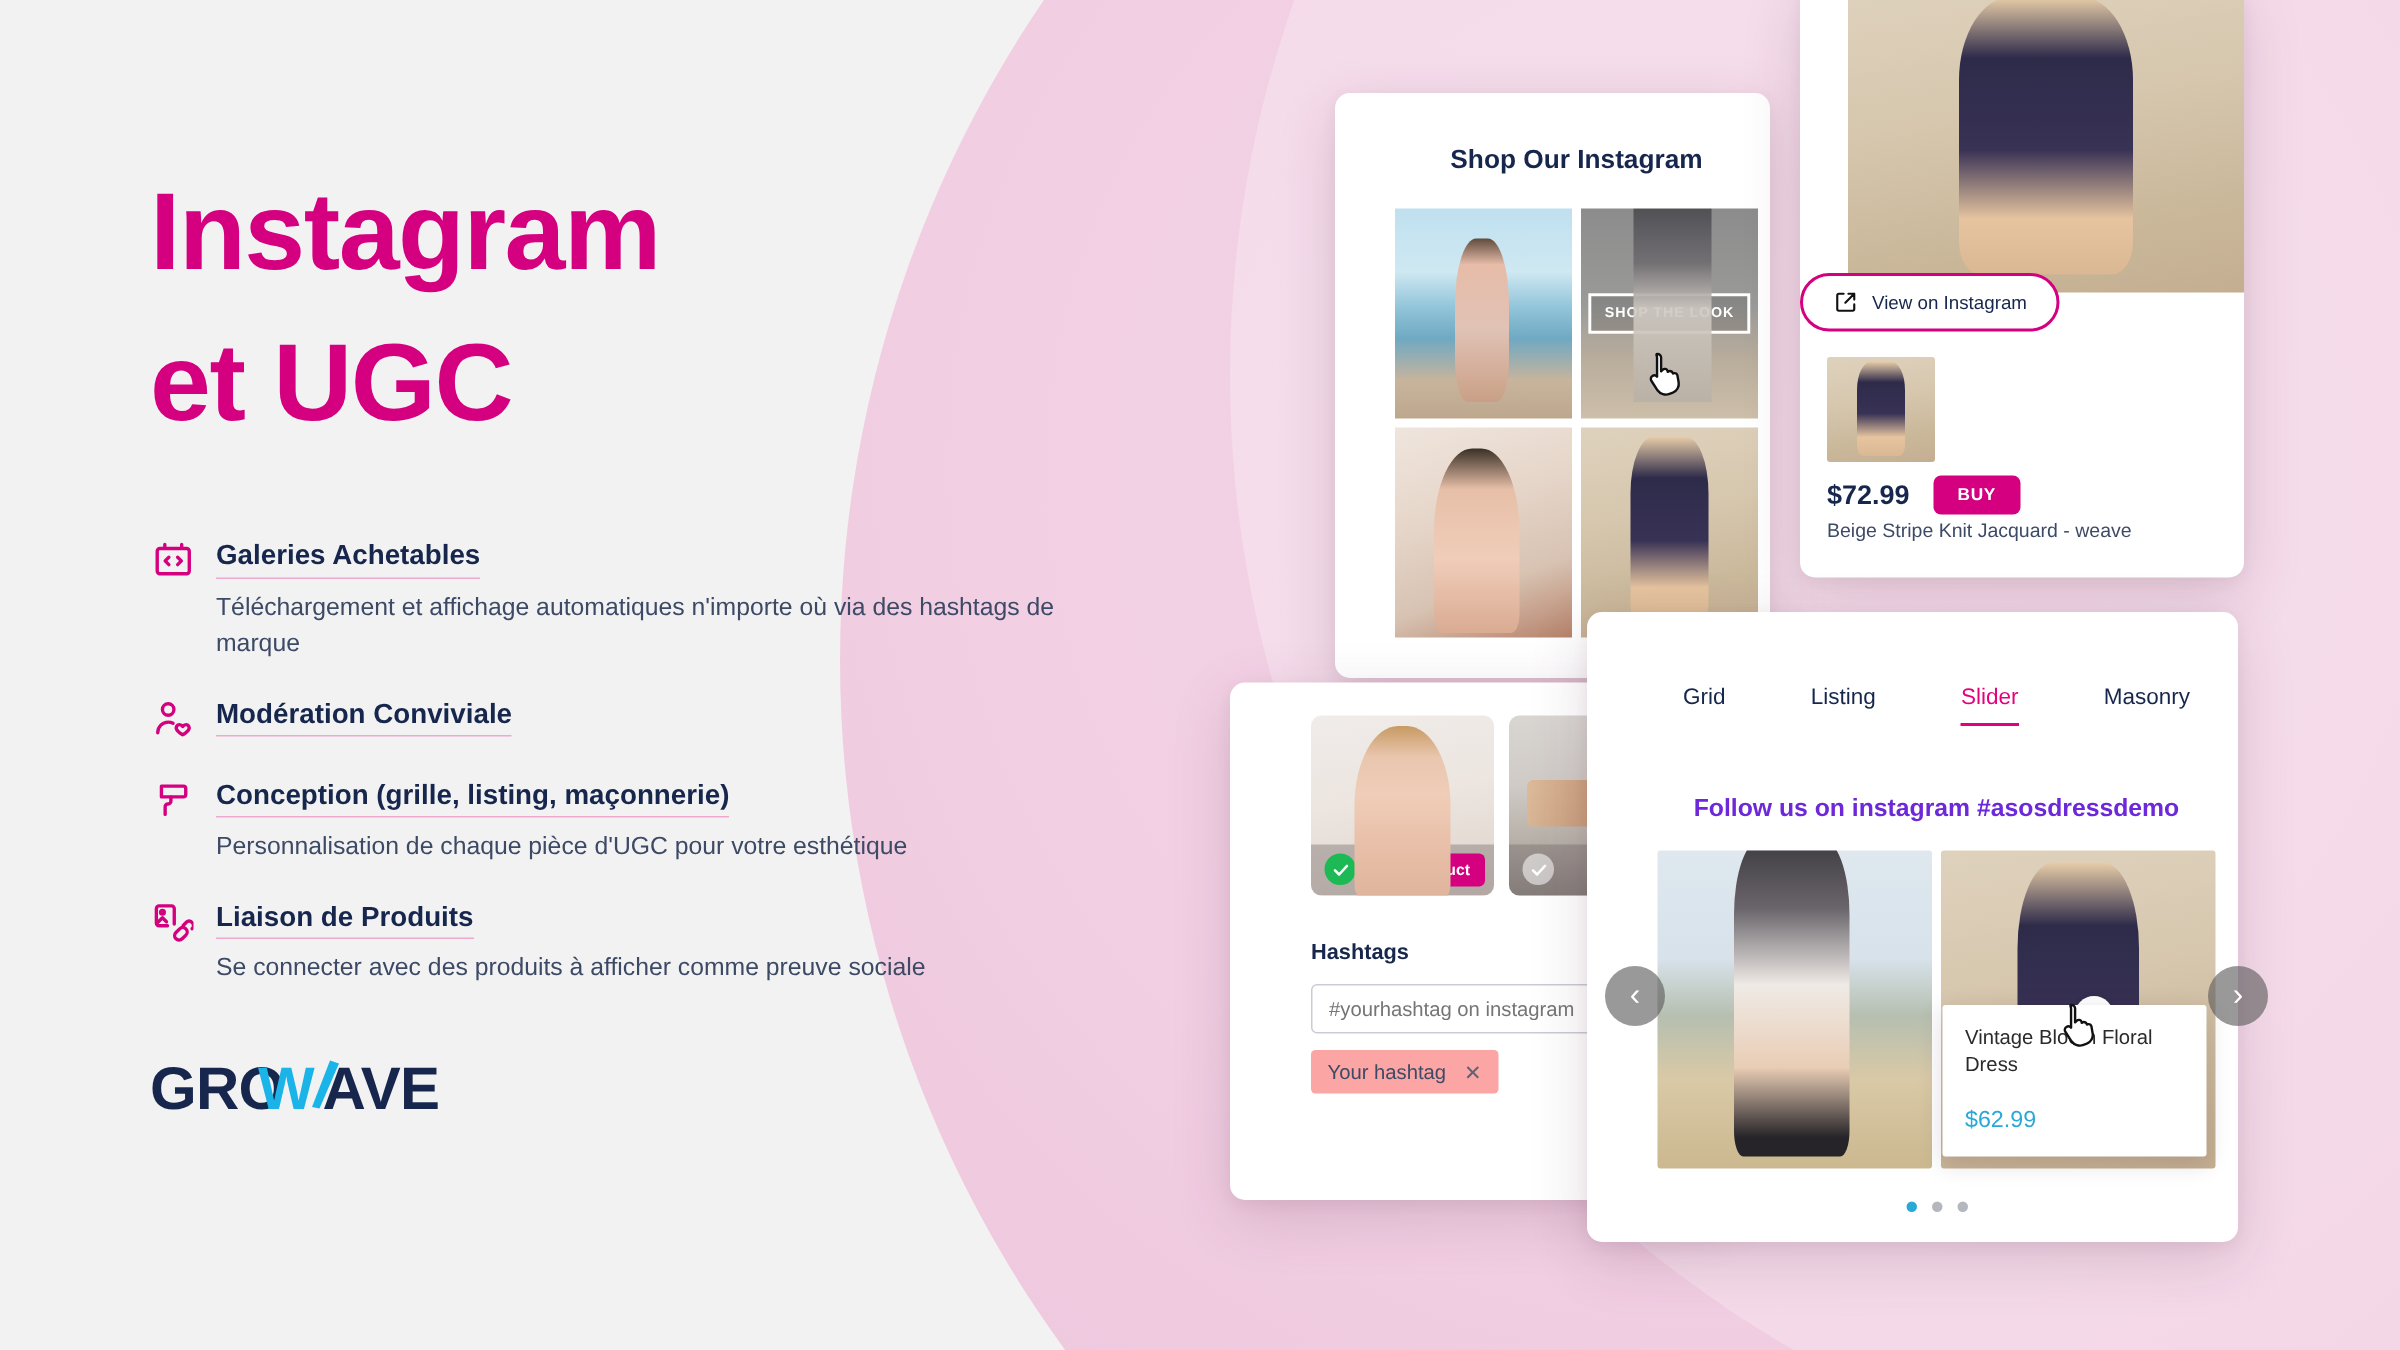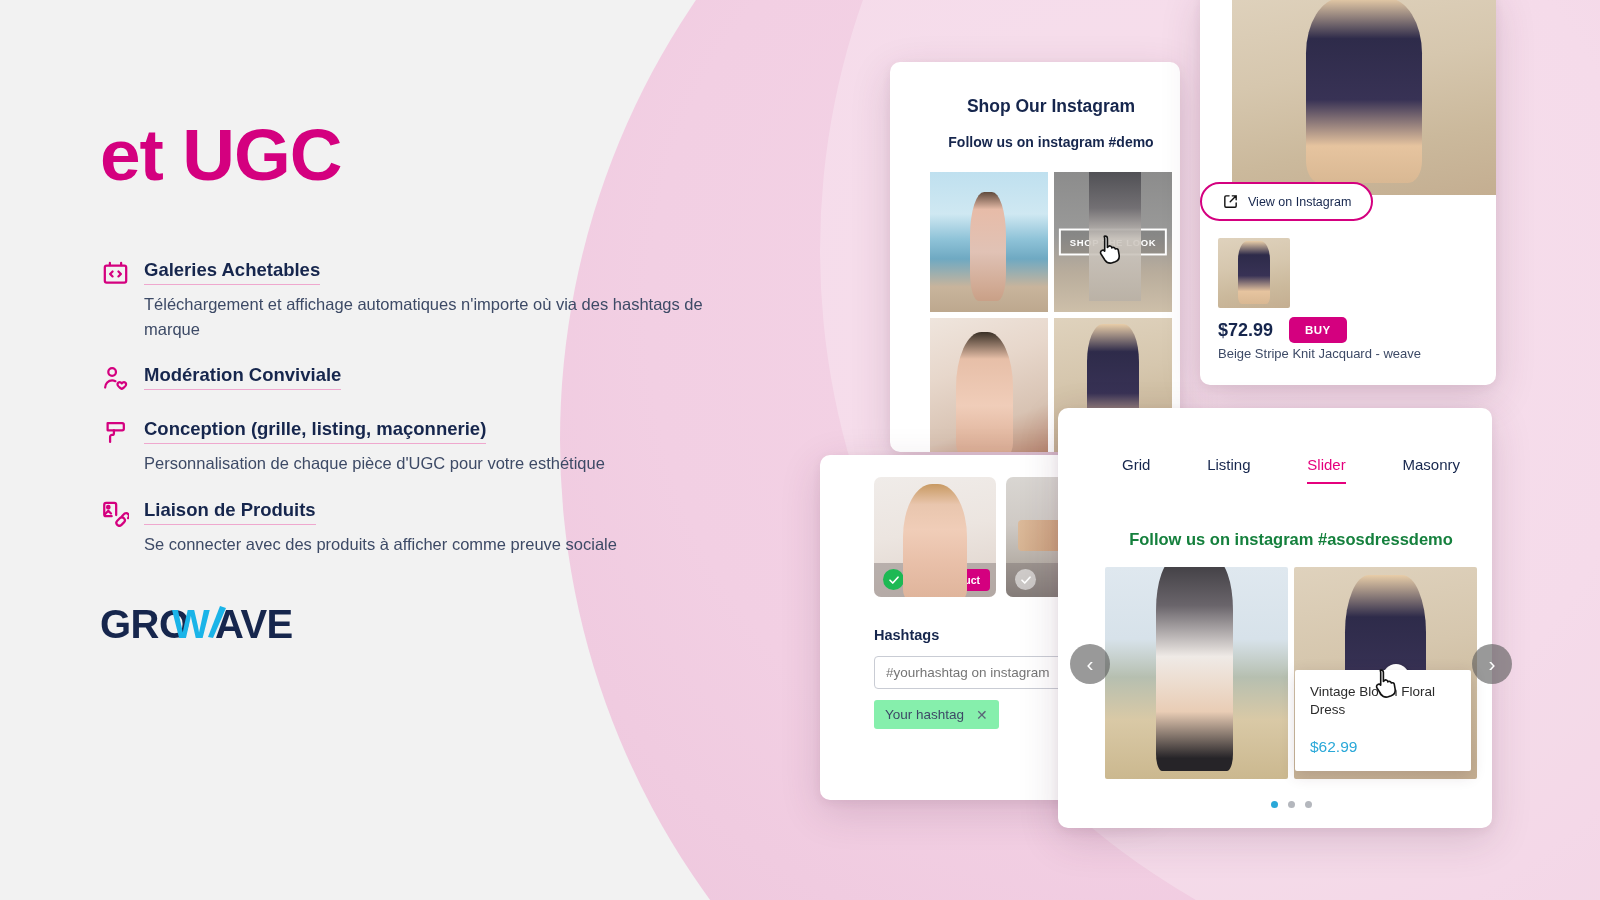--- a/index.html
+++ b/index.html
@@ -170,35 +170,35 @@
   .hash-block { padding: 30px 22px 0 22px; }
   .hash-label { font-size: 14.5px; font-weight: 700; color: #16264d; }
   .hash-input {
     margin-top: 13px; width: 252px; height: 33px;
     border: 1px solid #c9ccd4; border-radius: 4px;
     font-family: inherit; font-size: 13.5px; color: #3d4a66;
     padding: 0 11px; background: #fff;
   }
   .hash-chip {
     margin-top: 11px; display: inline-flex; align-items: center; gap: 12px;
-    background: #86efac; border-radius: 3px; padding: 7px 11px;
+    background: #fca5a5; border-radius: 3px; padding: 7px 11px;
     font-size: 13.5px; color: #3d4a66;
   }
   .chip-x { color: #5b6478; font-size: 14px; line-height: 1; cursor: pointer; }
 
   
   #card-slider { left: 1058px; top: 408px; width: 434px; height: 420px; }
   .tabs { display: flex; justify-content: space-between; padding: 48px 32px 0 32px; }
   .tab {
     font-size: 15px; color: #16264d; padding-bottom: 9px; cursor: pointer;
     border-bottom: 2.5px solid transparent;
   }
   .tab.active { color: #e5007d; border-bottom-color: #e5007d; }
   .slider-heading {
-    text-align: center; font-size: 16.5px; font-weight: 700; color: #15803d;
+    text-align: center; font-size: 16.5px; font-weight: 700; color: #6d28d9;
     margin-top: 46px;
   }
   .slider-track { display: flex; gap: 6px; padding: 18px 15px 0 15px; position: relative; }
   .slide { width: 195px; height: 212px; border-radius: 2px; position: relative; overflow: hidden; }
   .slider-arrow {
     position: absolute; top: 50%; transform: translateY(-50%);
     width: 40px; height: 40px; border-radius: 50%;
     background: rgba(90,90,90,.62);
     display: flex; align-items: center; justify-content: center;
     color: #fff; font-size: 21px; cursor: pointer; user-select: none;
@@ -229,20 +229,21 @@
 <body>
 
 <div class="bg-blob-wrap">
   <div class="bg-blob"></div>
   <div class="bg-blob-2"></div>
 </div>
 
 <div class="left-col">
 
   <h1 class="page-title">
+    <span class="line">Instagram</span>
     <span class="line">et UGC</span>
   </h1>
 
   <div class="features">
 
     <div class="feature">
       <span class="feat-icon">
         <svg width="27" height="27" viewBox="0 0 24 24" fill="none" stroke="#d4007f" stroke-width="2" stroke-linecap="round" stroke-linejoin="round">
           <rect x="2.5" y="5" width="19" height="15" rx="1.6"></rect>
           <path d="M7 2.6v2M17 2.6v2"></path>
@@ -307,21 +308,20 @@
       <path d="M108 34 L120 3 L126 5 L113 35 Z" fill="#1ab4e8"></path>
     </svg>
   </div>
 
 </div>
 
 <div class="stage">
 
   <div class="card shadow-lg" id="card-shop-instagram">
     <div class="si-title">Shop Our Instagram</div>
-    <div class="si-sub">Follow us on instagram #demo</div>
 
     <div class="si-grid">
       <div class="si-cell ph ph-beach"></div>
       <div class="si-cell ph ph-grey">
         <div class="shop-look-btn">SHOP THE LOOK</div>
       </div>
       <div class="si-cell ph ph-selfie"></div>
       <div class="si-cell ph ph-desert"></div>
     </div>
   </div>

